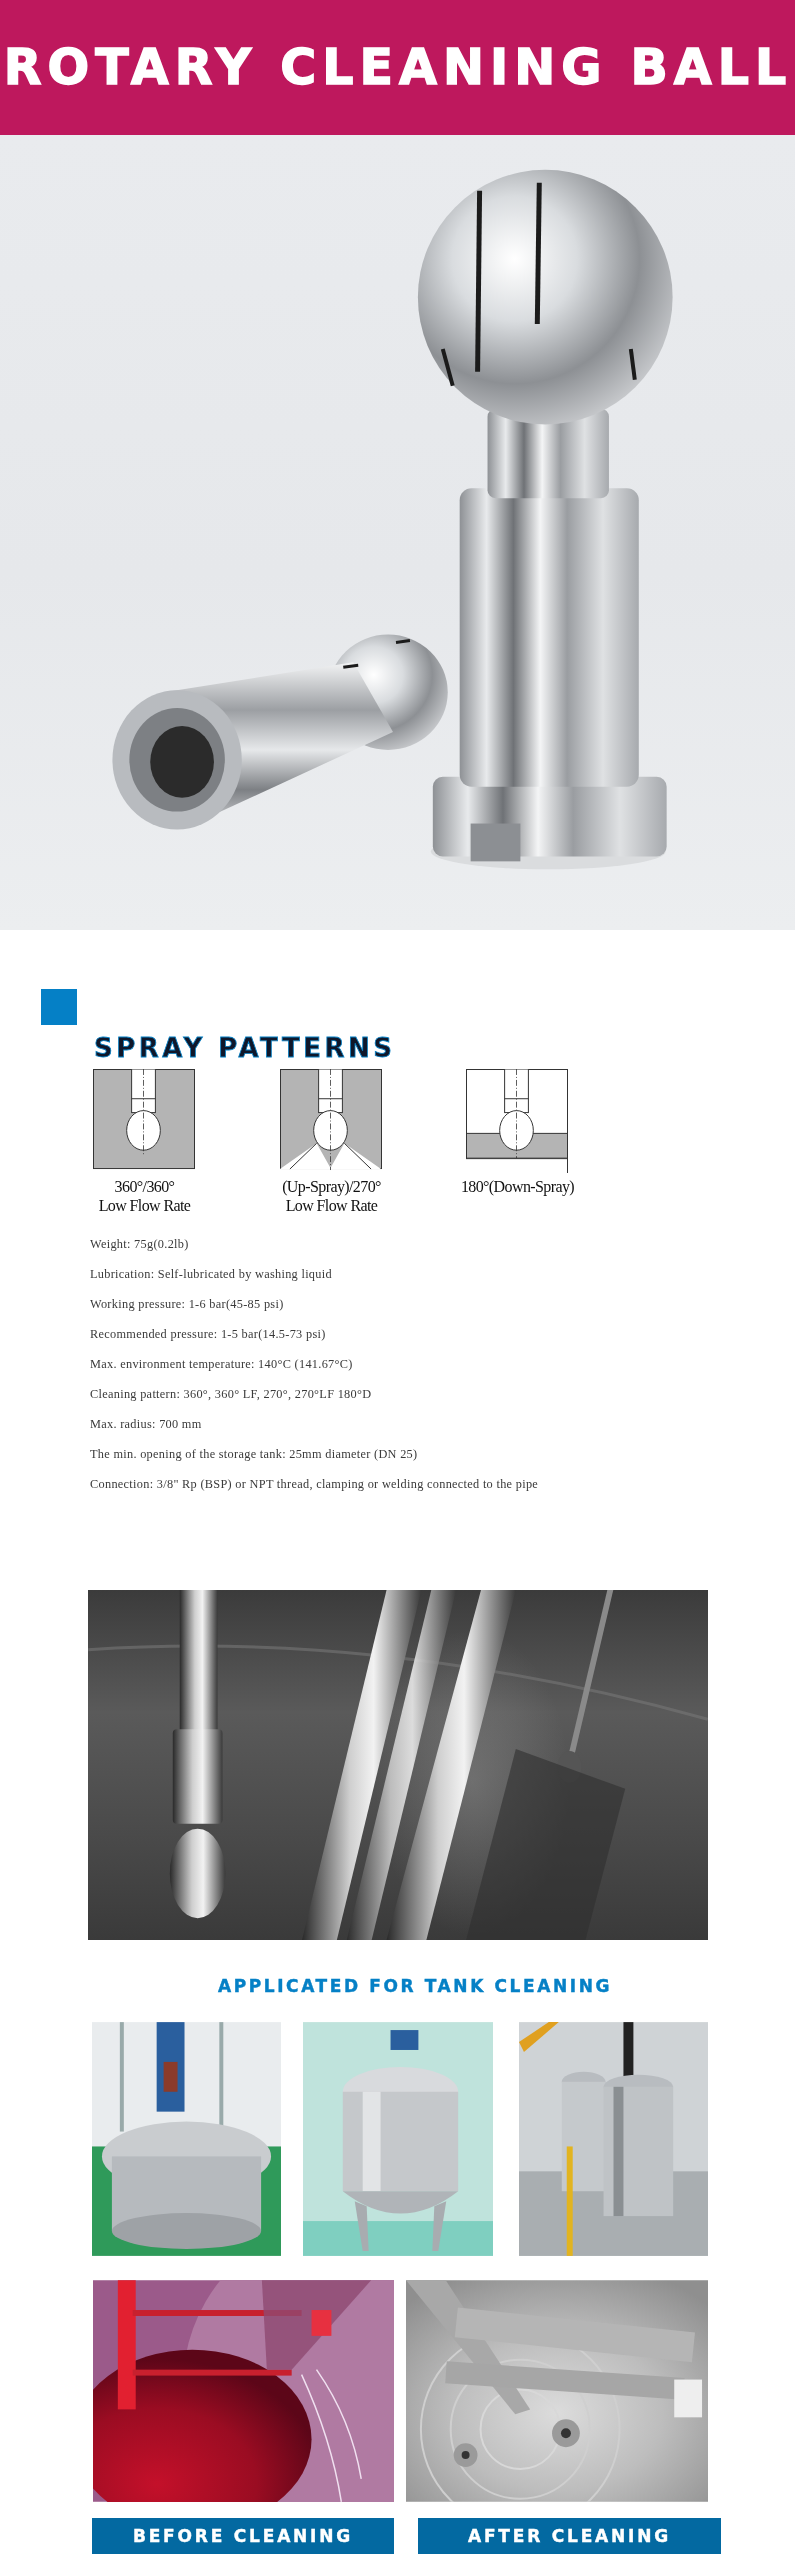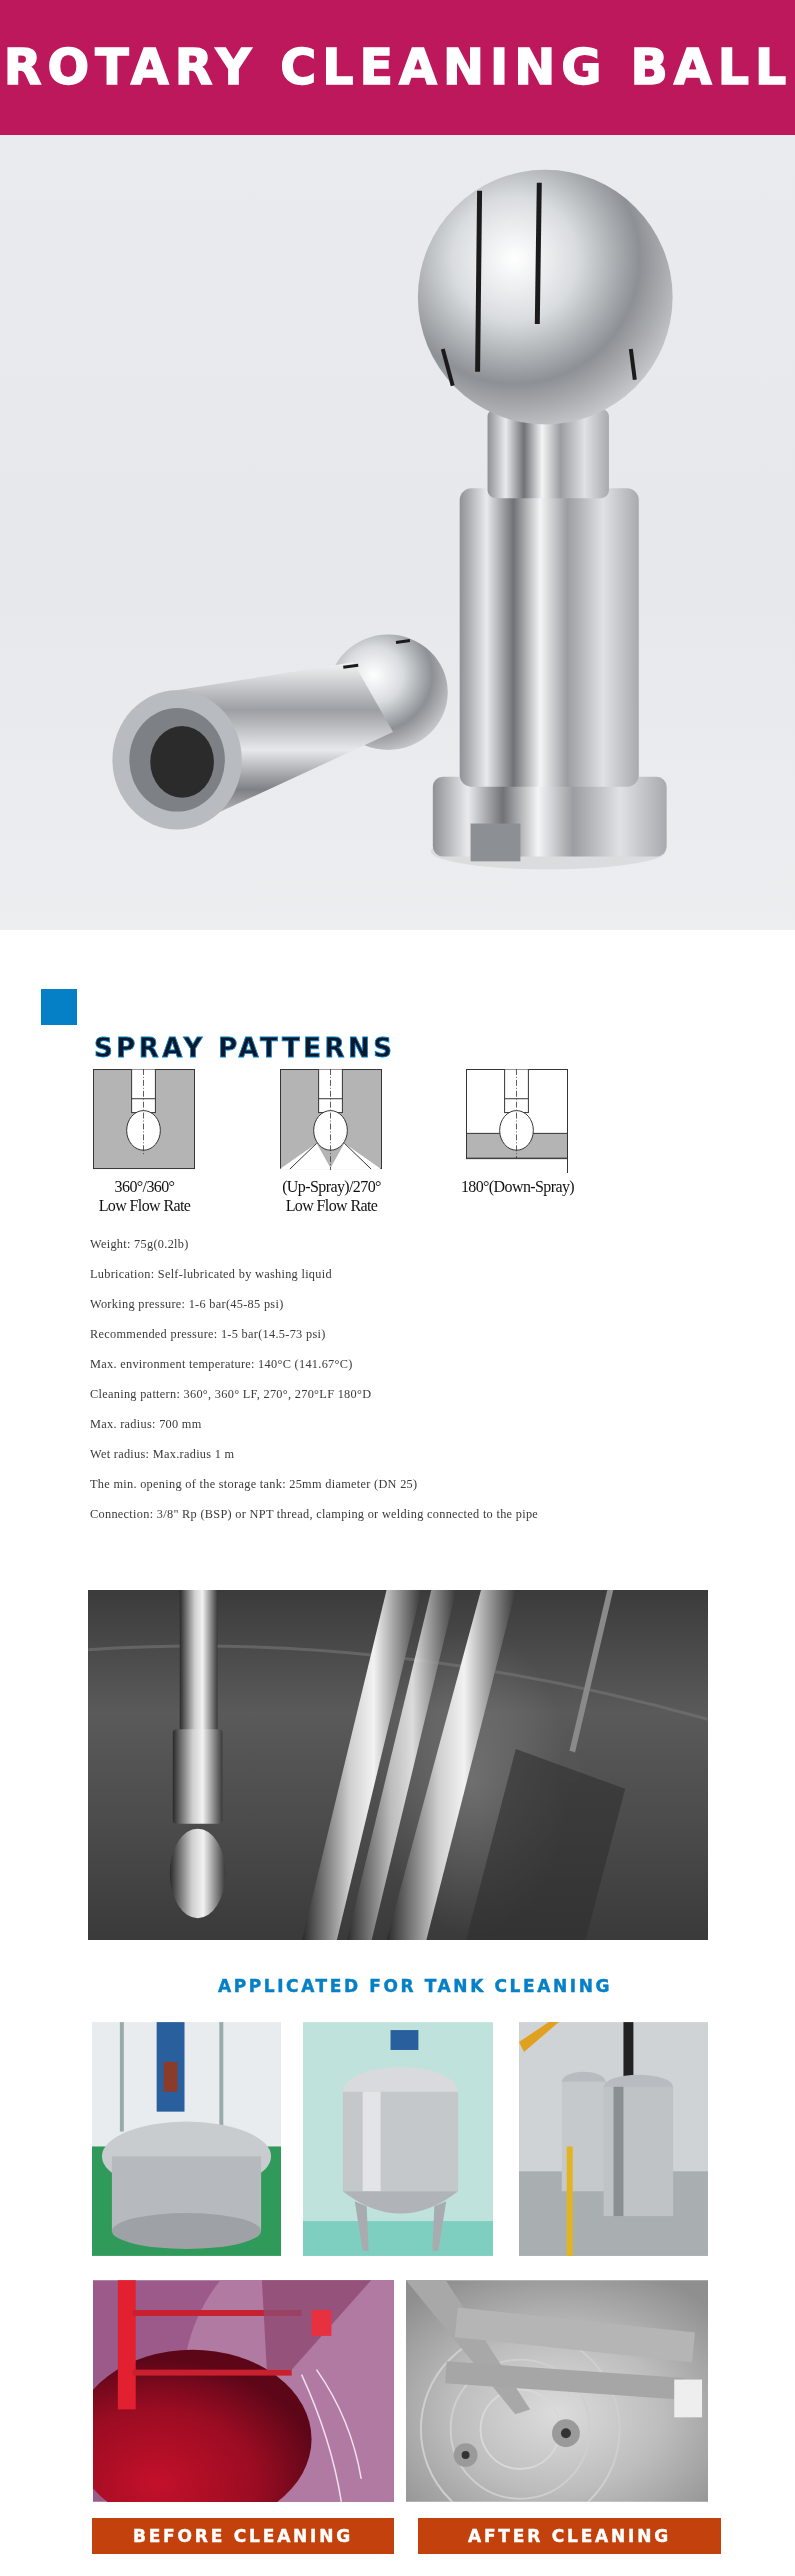--- a/index.html
+++ b/index.html
@@ -90,21 +90,21 @@
     letter-spacing: 2.6px;
     margin-left: 17px;
     -webkit-text-stroke: 0.4px #0580C6;
   }
 
   .app-photo { top: 2022px; height: 234px; overflow: hidden; }
 
   .ba-photo { top: 2280px; height: 222px; overflow: hidden; }
   .ba-label {
     top: 2518px; height: 36px;
-    background: #c2410c;
+    background: #0369a1;
     color: #fff;
     font-family: "DejaVu Sans", sans-serif;
     font-weight: 900;
     font-size: 17px;
     letter-spacing: 2.8px;
     display: flex; align-items: center; justify-content: center;
     -webkit-text-stroke: 0.4px #fff;
   }
 </style>
 </head>
@@ -215,21 +215,20 @@
 </div>
 
 <div class="abs specs">
   <div class="spec-line">Weight: 75g(0.2lb)</div>
   <div class="spec-line">Lubrication: Self-lubricated by washing liquid</div>
   <div class="spec-line">Working pressure: 1-6 bar(45-85 psi)</div>
   <div class="spec-line">Recommended pressure: 1-5 bar(14.5-73 psi)</div>
   <div class="spec-line">Max. environment temperature: 140°C (141.67°C)</div>
   <div class="spec-line">Cleaning pattern: 360°, 360° LF, 270°, 270°LF 180°D</div>
   <div class="spec-line">Max. radius: 700 mm</div>
-  <div class="spec-line">Wet radius: Max.radius 1 m</div>
   <div class="spec-line">The min. opening of the storage tank: 25mm diameter (DN 25)</div>
   <div class="spec-line">Connection: 3/8" Rp (BSP) or NPT thread, clamping or welding connected to the pipe</div>
 </div>
 
 <div class="abs tank-photo">
   <svg width="620" height="350" viewBox="0 0 623 352">
     <defs>
       <linearGradient id="pipe" x1="0" x2="1">
         <stop offset="0" stop-color="#2a2a2a"></stop>
         <stop offset="0.4" stop-color="#cfcfcf"></stop>

